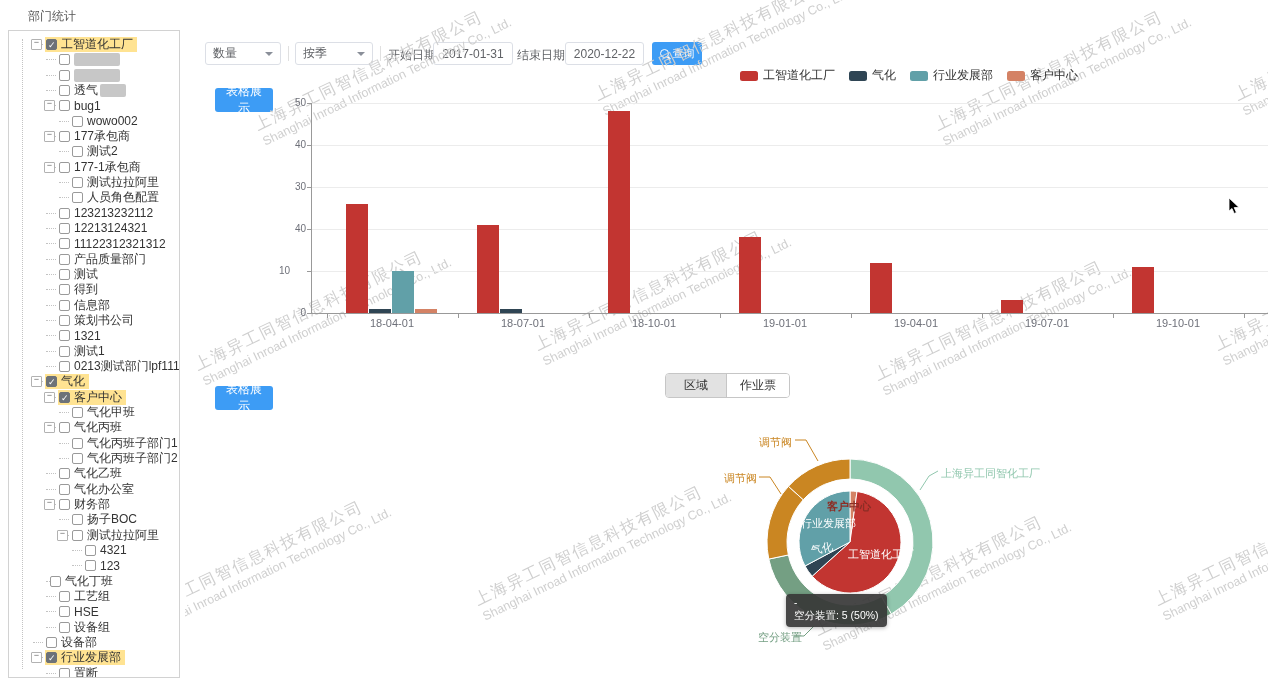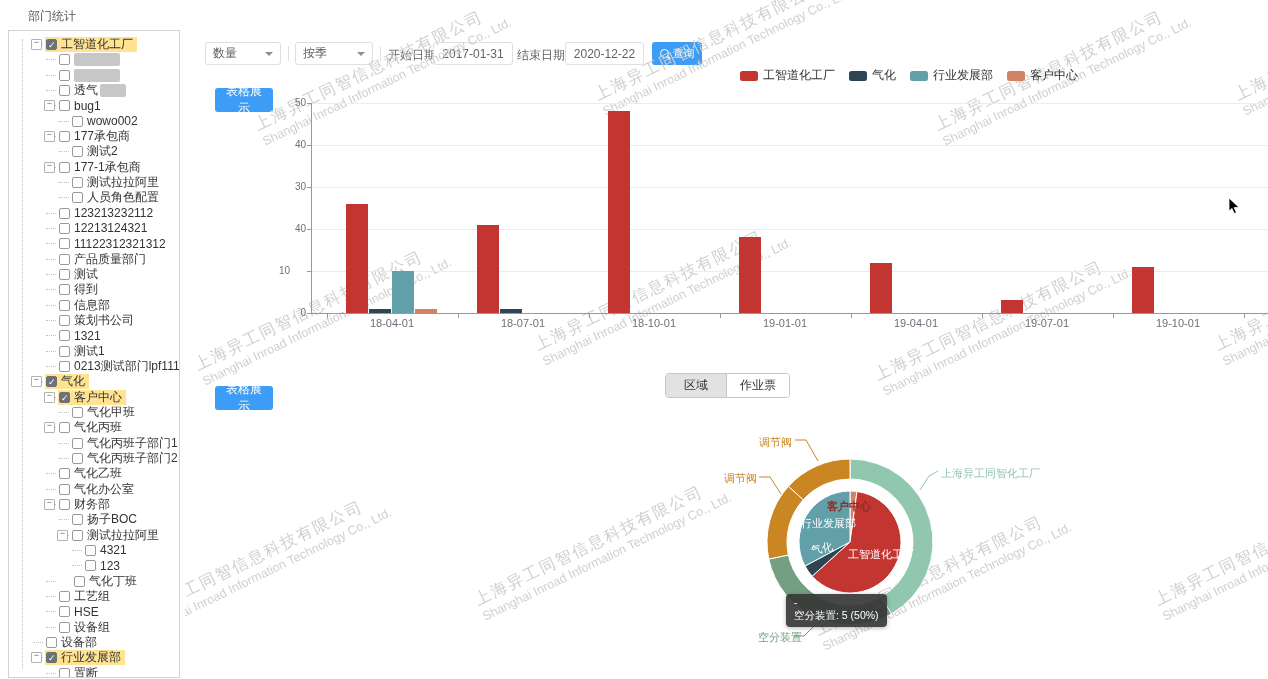--- a/index.html
+++ b/index.html
@@ -372,21 +372,21 @@
         </div>
         <div class="trow" style="top: 527.22px;">
           <div class="stub" style="left: 63px;"></div>
           <span class="tinner" style="left: 75px;">
             <span class="cb"></span>
             <span class="tlabel">123</span>
           </span>
         </div>
         <div class="trow" style="top: 542.55px;">
           <div class="stub" style="left: 37px;"></div>
-          <span class="tinner" style="left: 64px; justify-content: center;">
+          <span class="tinner" style="left: 40px; justify-content: center;">
             <span class="cb"></span>
             <span class="tlabel">气化丁班</span>
           </span>
         </div>
         <div class="trow" style="top: 557.88px;">
           <div class="stub" style="left: 37px;"></div>
           <span class="tinner" style="left: 49px;">
             <span class="cb"></span>
             <span class="tlabel">工艺组</span>
           </span>

